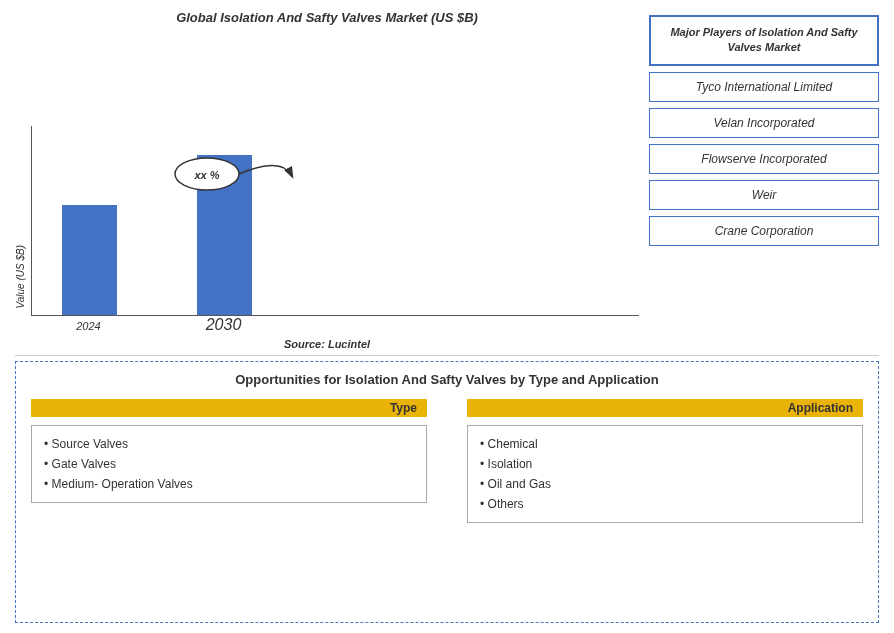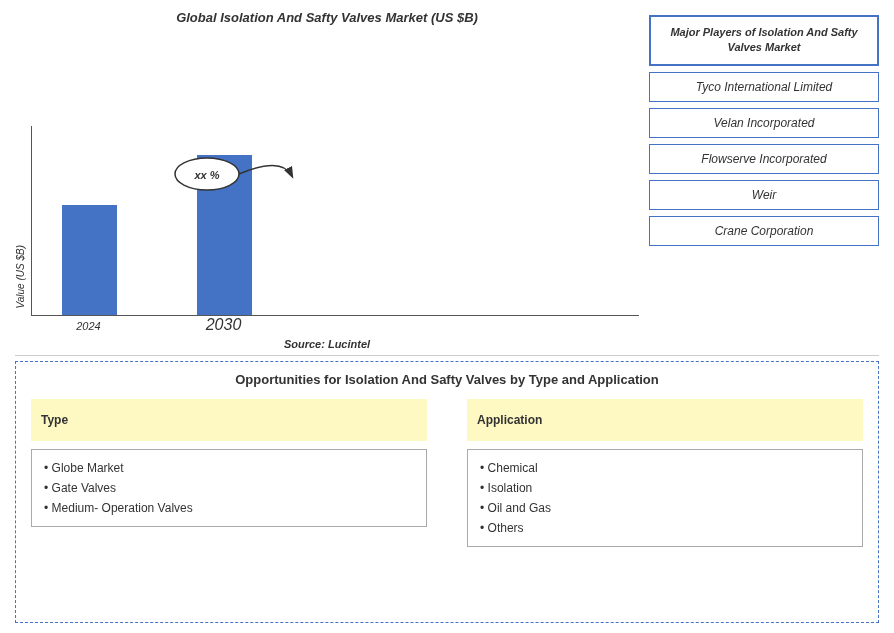--- a/index.html
+++ b/index.html
@@ -165,23 +165,23 @@
       display: flex;
       flex-direction: row;
       gap: 40px;
     }
 
     .column {
       flex: 1;
     }
 
     .column-header {
-      background-color: #fef9c3;
-      padding: 14px 10px;
-      text-align: left;
+      background-color: #eab308;
+      padding: 2px 10px;
+      text-align: right;
       font-size: 12px;
       font-weight: bold;
       color: #333;
       margin-bottom: 8px;
     }
 
     .column-items {
       border: 1px solid #aaa;
       padding: 8px 12px;
     }
@@ -268,21 +268,21 @@
   <hr class="divider">
 
   <div class="bottom-section">
     <div class="bottom-title">Opportunities for Isolation And Safty Valves by Type and Application</div>
 
     <div class="columns-container">
 
       <div class="column">
         <div class="column-header">Type</div>
         <div class="column-items">
-          <div class="column-item">• <span>Globe Market</span></div>
+          <div class="column-item">• <span>Source Valves</span></div>
           <div class="column-item">• <span>Gate Valves</span></div>
           <div class="column-item">• <span>Medium- Operation Valves</span></div>
         </div>
       </div>
 
       <div class="column">
         <div class="column-header">Application</div>
         <div class="column-items">
           <div class="column-item">• <span>Chemical</span></div>
           <div class="column-item">• <span>Isolation</span></div>

